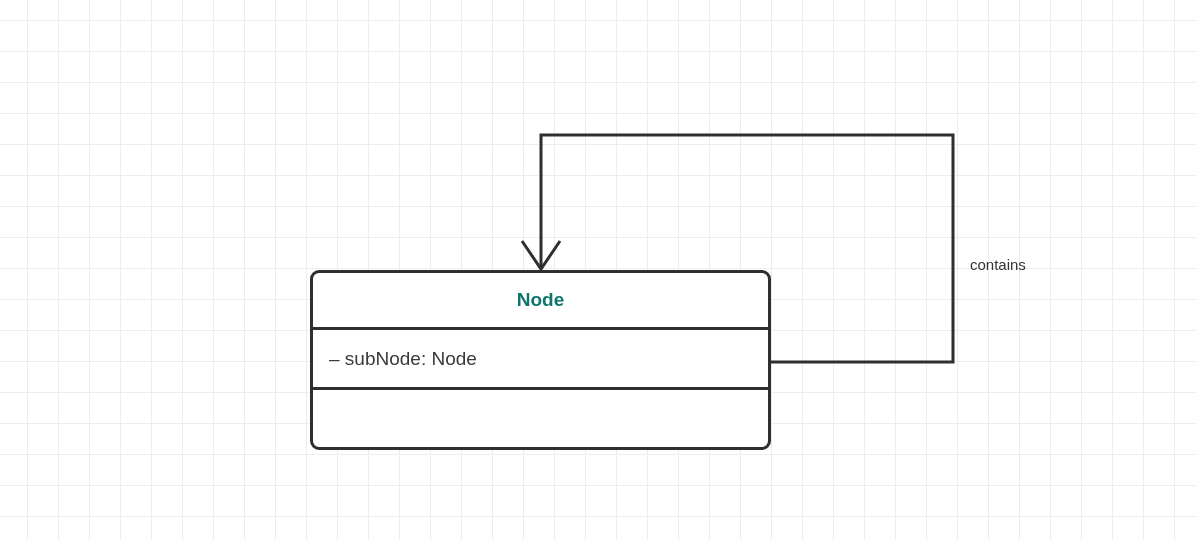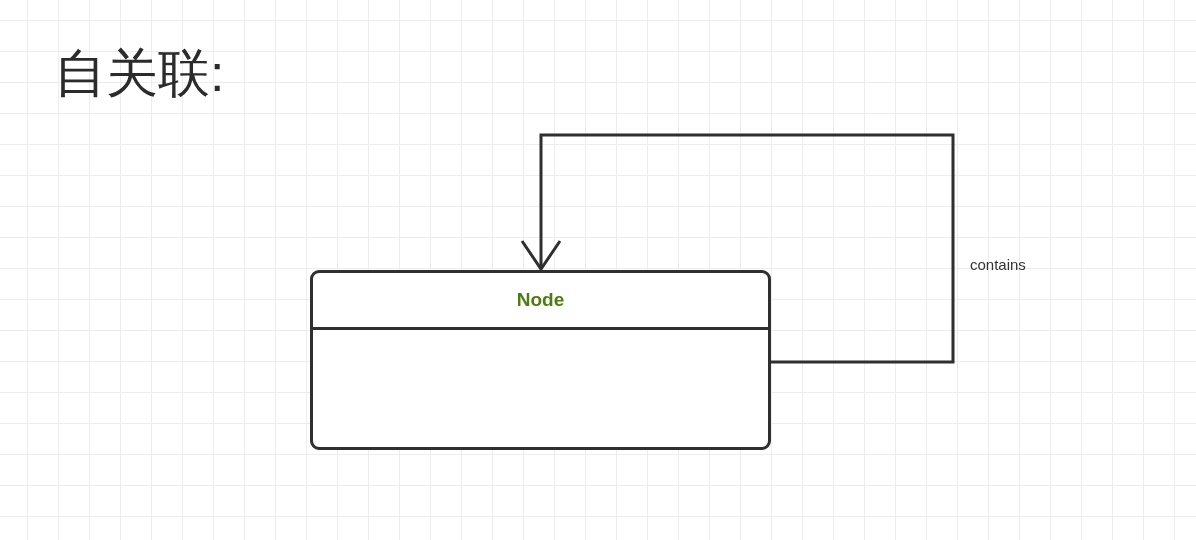--- a/index.html
+++ b/index.html
@@ -72,21 +72,21 @@
     border-bottom: 3px solid #2f2f2f;
   }
   .compartment-ops {
     height: 57px;
     justify-content: flex-start;
     padding-left: 16px;
   }
   .class-name-text {
     font-size: 19px;
     font-weight: bold;
-    color: #4d7c0f;
+    color: #0f766e;
     white-space: nowrap;
   }
   .attr-text {
     font-size: 19px;
     font-weight: 400;
     color: #3a3a3a;
     white-space: nowrap;
   }
   .assoc-label {
     position: absolute;
@@ -95,31 +95,33 @@
     font-size: 15px;
     color: #333333;
     white-space: nowrap;
   }
 </style>
 </head>
 <body>
 
 <div id="canvas">
 
-  <div class="page-title">自关联:</div>
 
   <svg id="diagram-svg" viewBox="0 0 1196 540">
     <g>
       <path d="M 771 362 L 953 362 L 953 135 L 541 135 L 541 268" fill="none" stroke="#2f2f2f" stroke-width="3" stroke-linecap="butt" stroke-linejoin="miter"></path>
       <path d="M 522 241 L 541 269 L 560 241" fill="none" stroke="#2f2f2f" stroke-width="3" stroke-linecap="butt" stroke-linejoin="miter"></path>
     </g>
   </svg>
 
   <div class="class-box">
     <div class="compartment compartment-name">
       <span class="class-name-text">Node</span>
     </div>
+    <div class="compartment compartment-attrs">
+      <span class="attr-text">– subNode: Node</span>
+    </div>
     <div class="compartment compartment-ops"></div>
   </div>
 
   <div class="assoc-label">contains</div>
 
 </div>
 
 </body></html>

